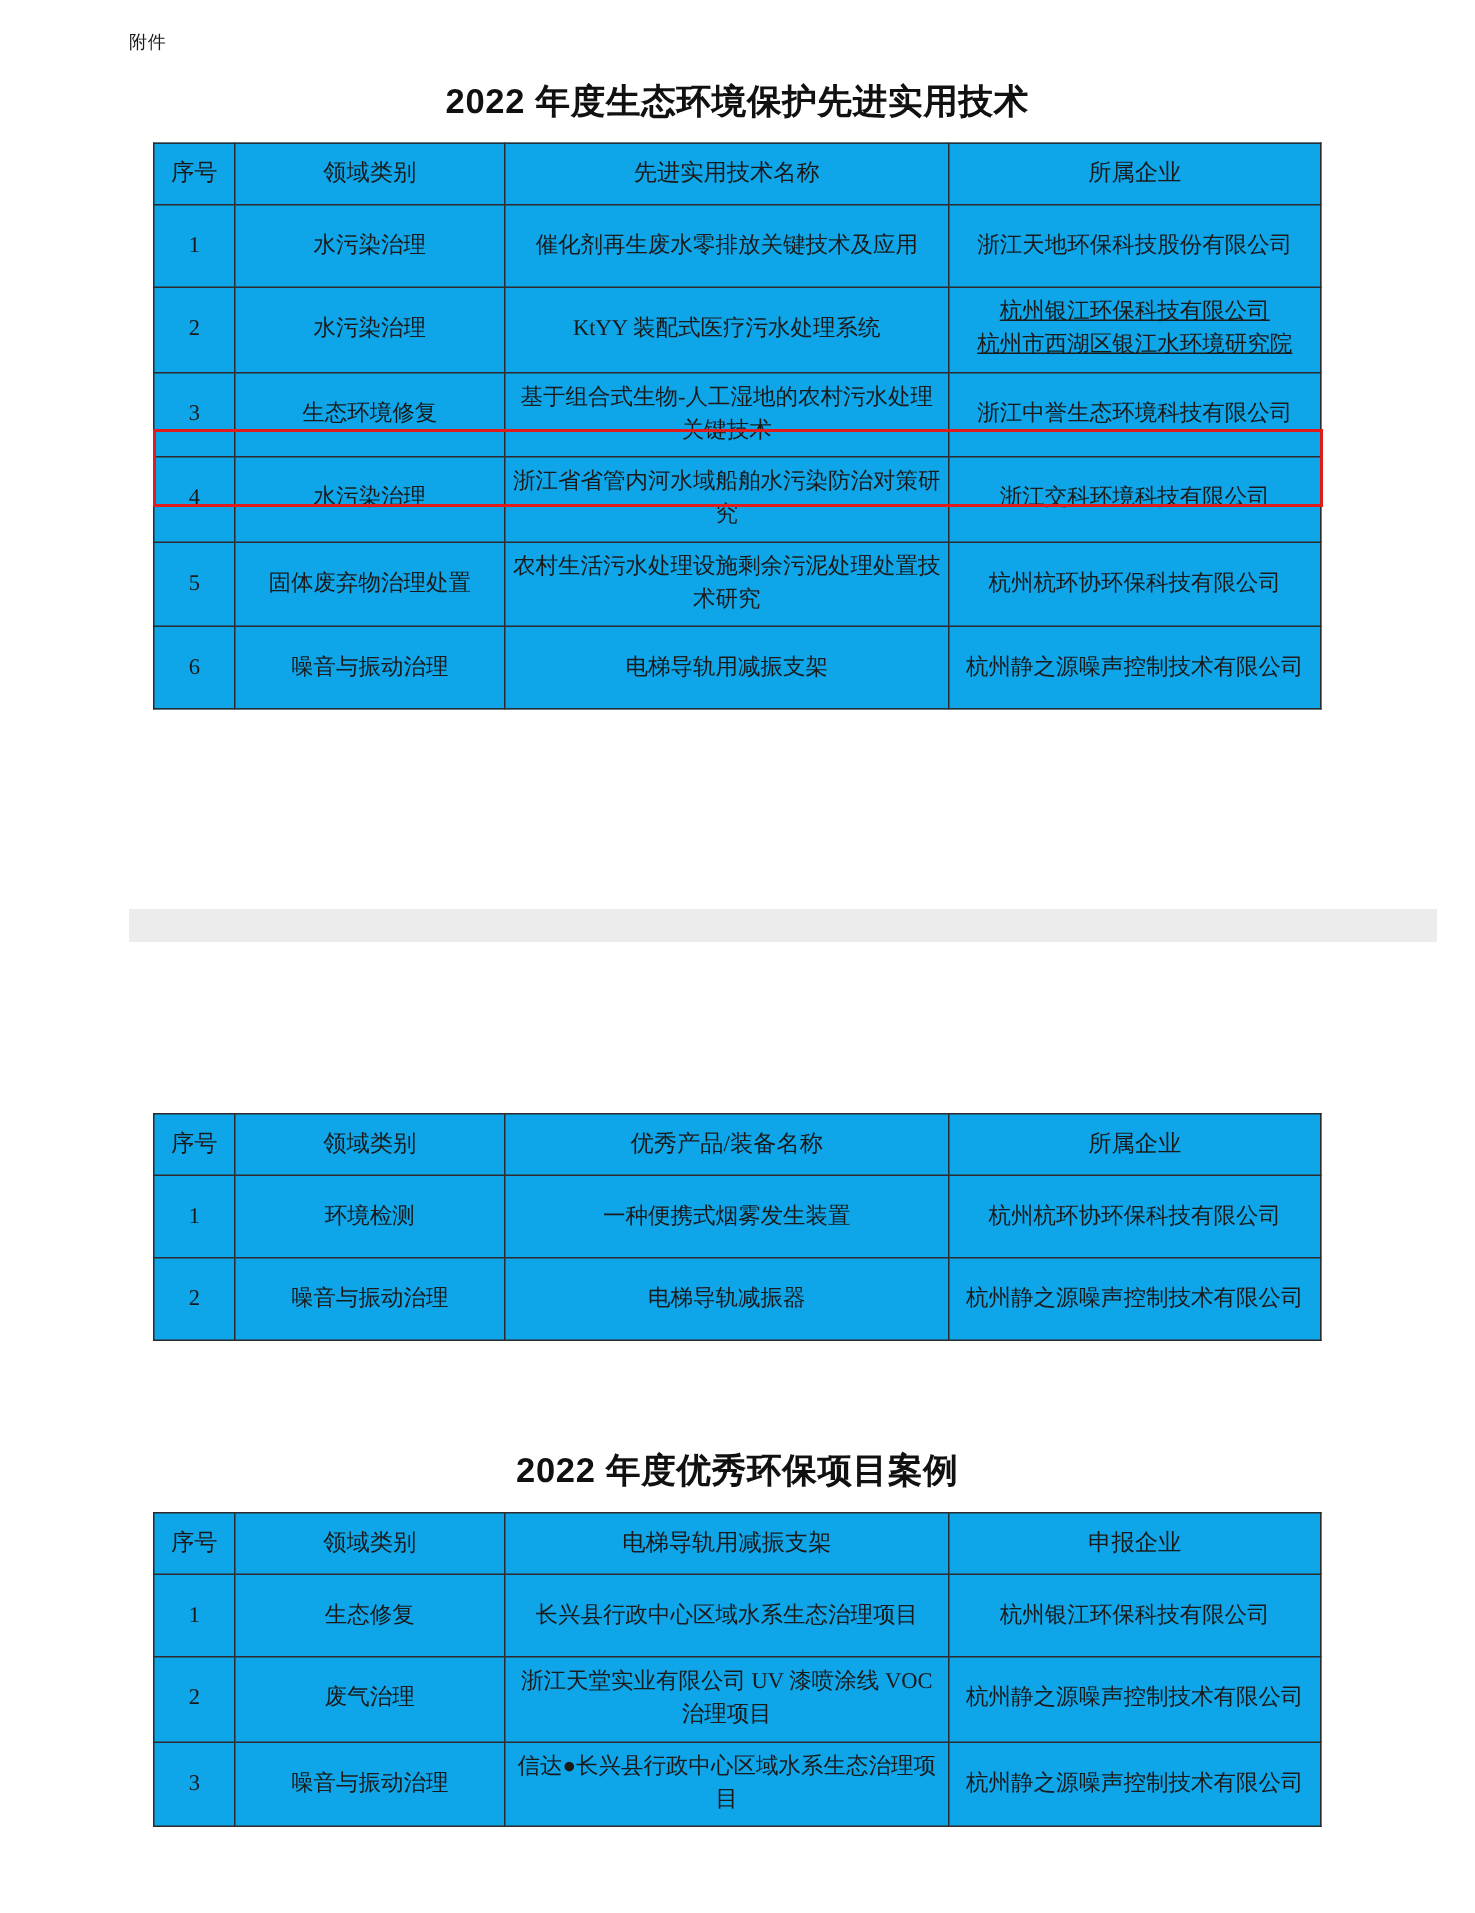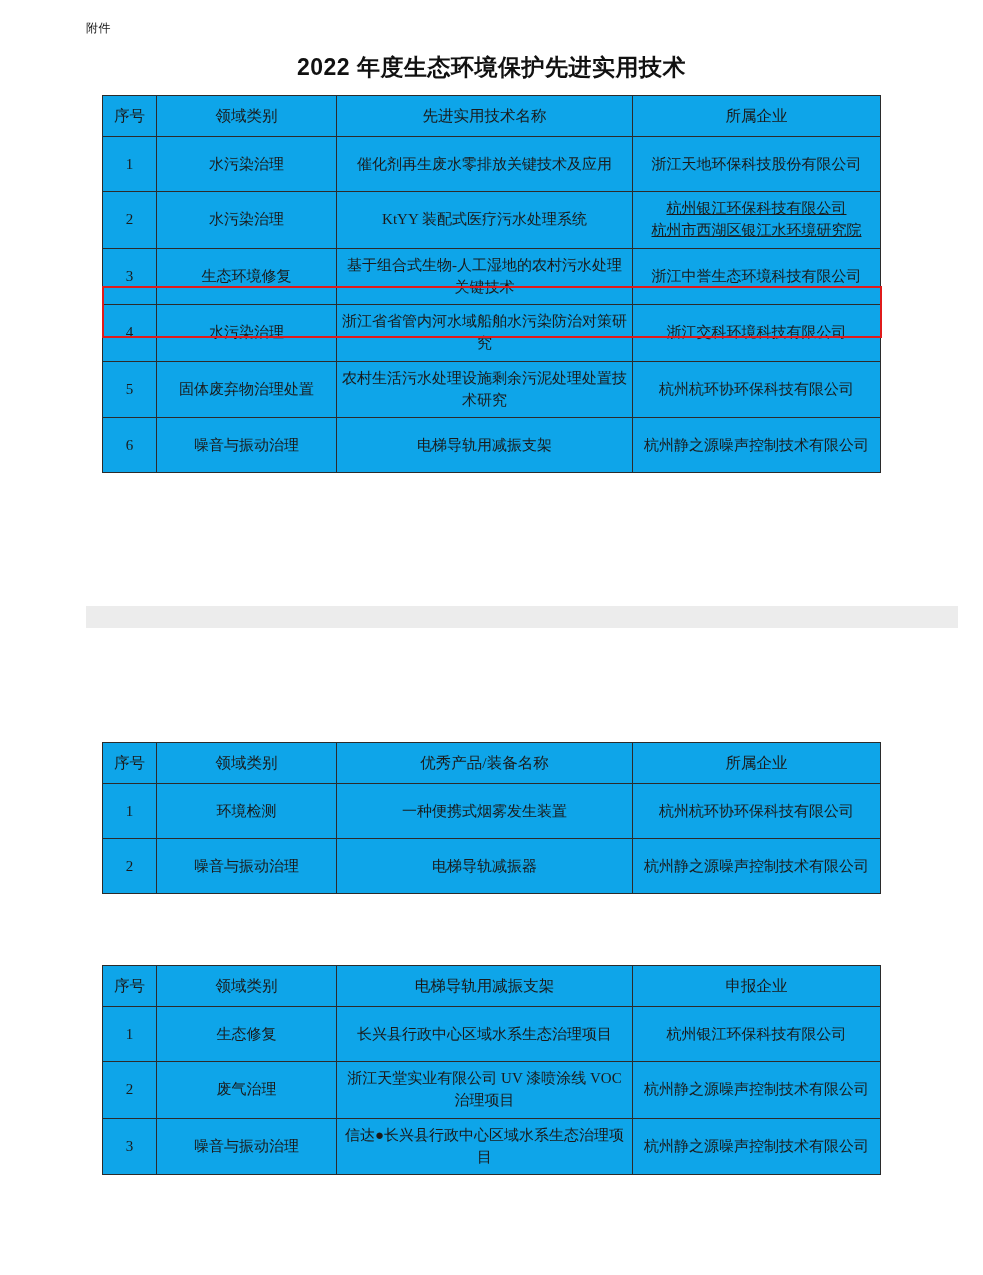--- a/index.html
+++ b/index.html
@@ -177,20 +177,21 @@
           <td>2</td>
           <td>噪音与振动治理</td>
           <td>电梯导轨减振器</td>
           <td>杭州静之源噪声控制技术有限公司</td>
         </tr>
       </tbody>
     </table>
   </div>
 
   <div class="section" style="top:965px;">
+    <div class="section-title">2022 年度优秀环保项目案例</div>
     <table class="doc-table" style="width:778px;">
       <colgroup>
         <col style="width:54px">
         <col style="width:180px">
         <col style="width:296px">
         <col style="width:248px">
       </colgroup>
       <thead>
         <tr>
           <td>序号</td>

